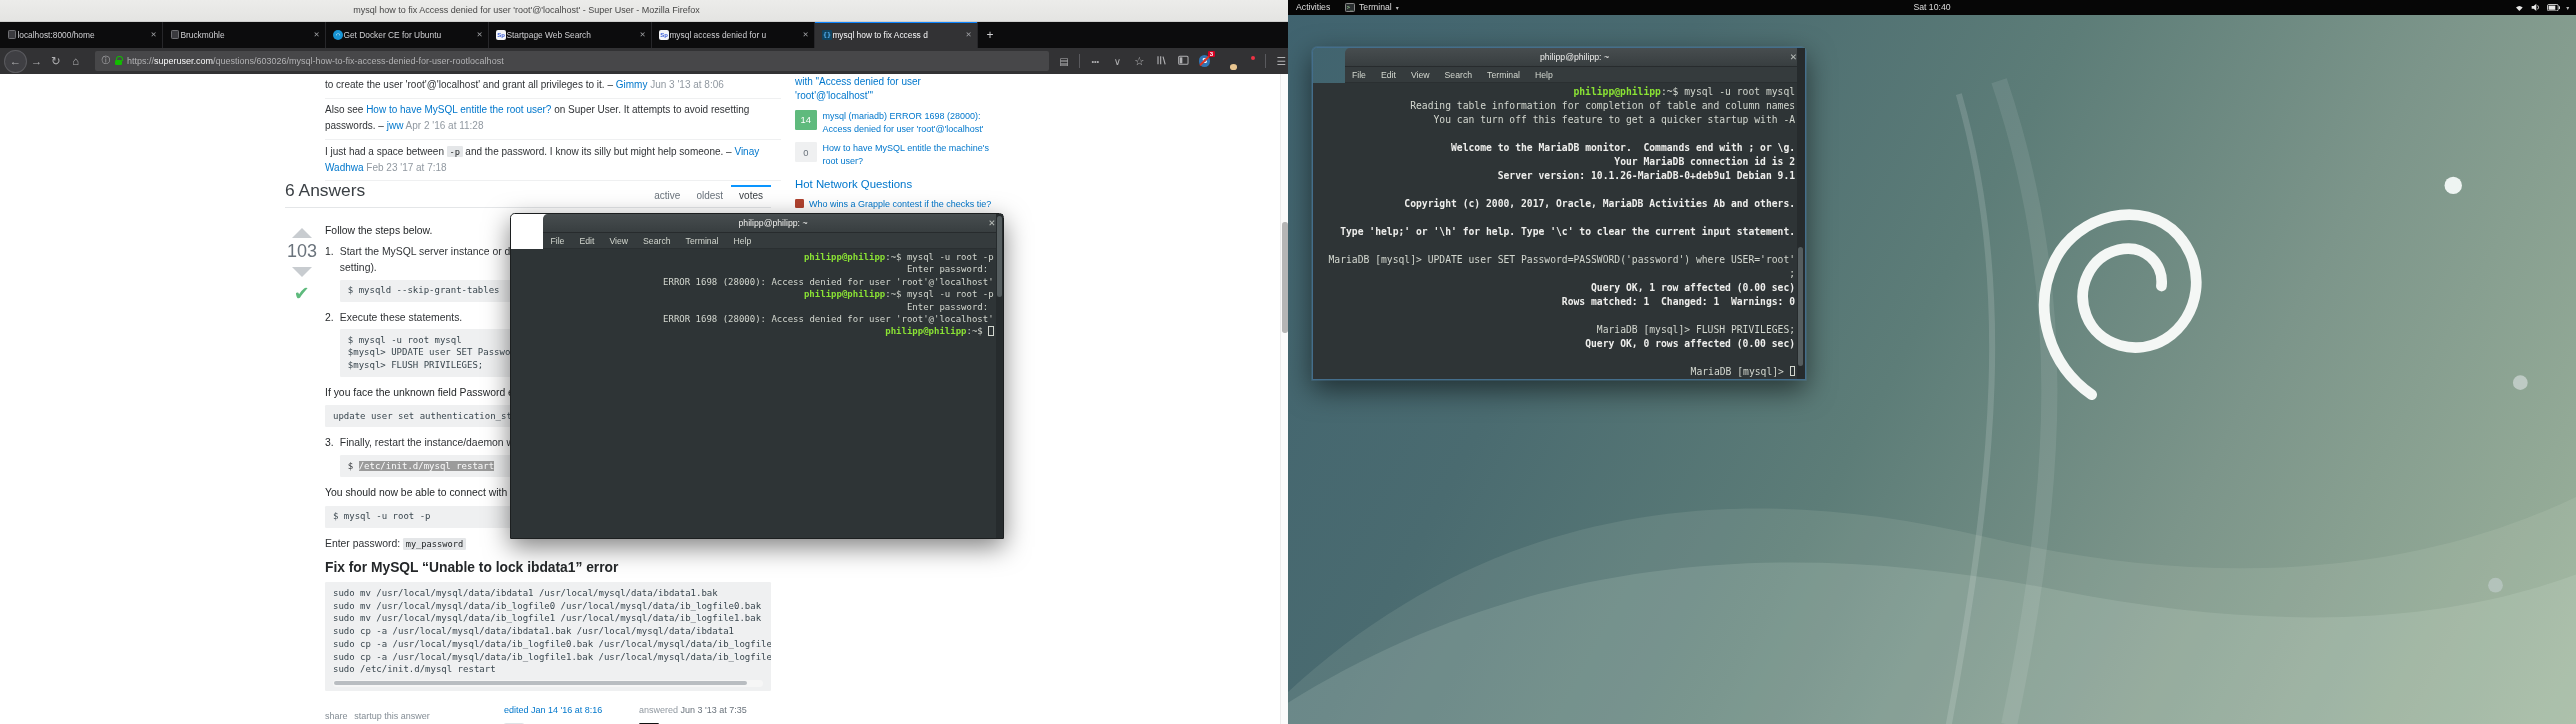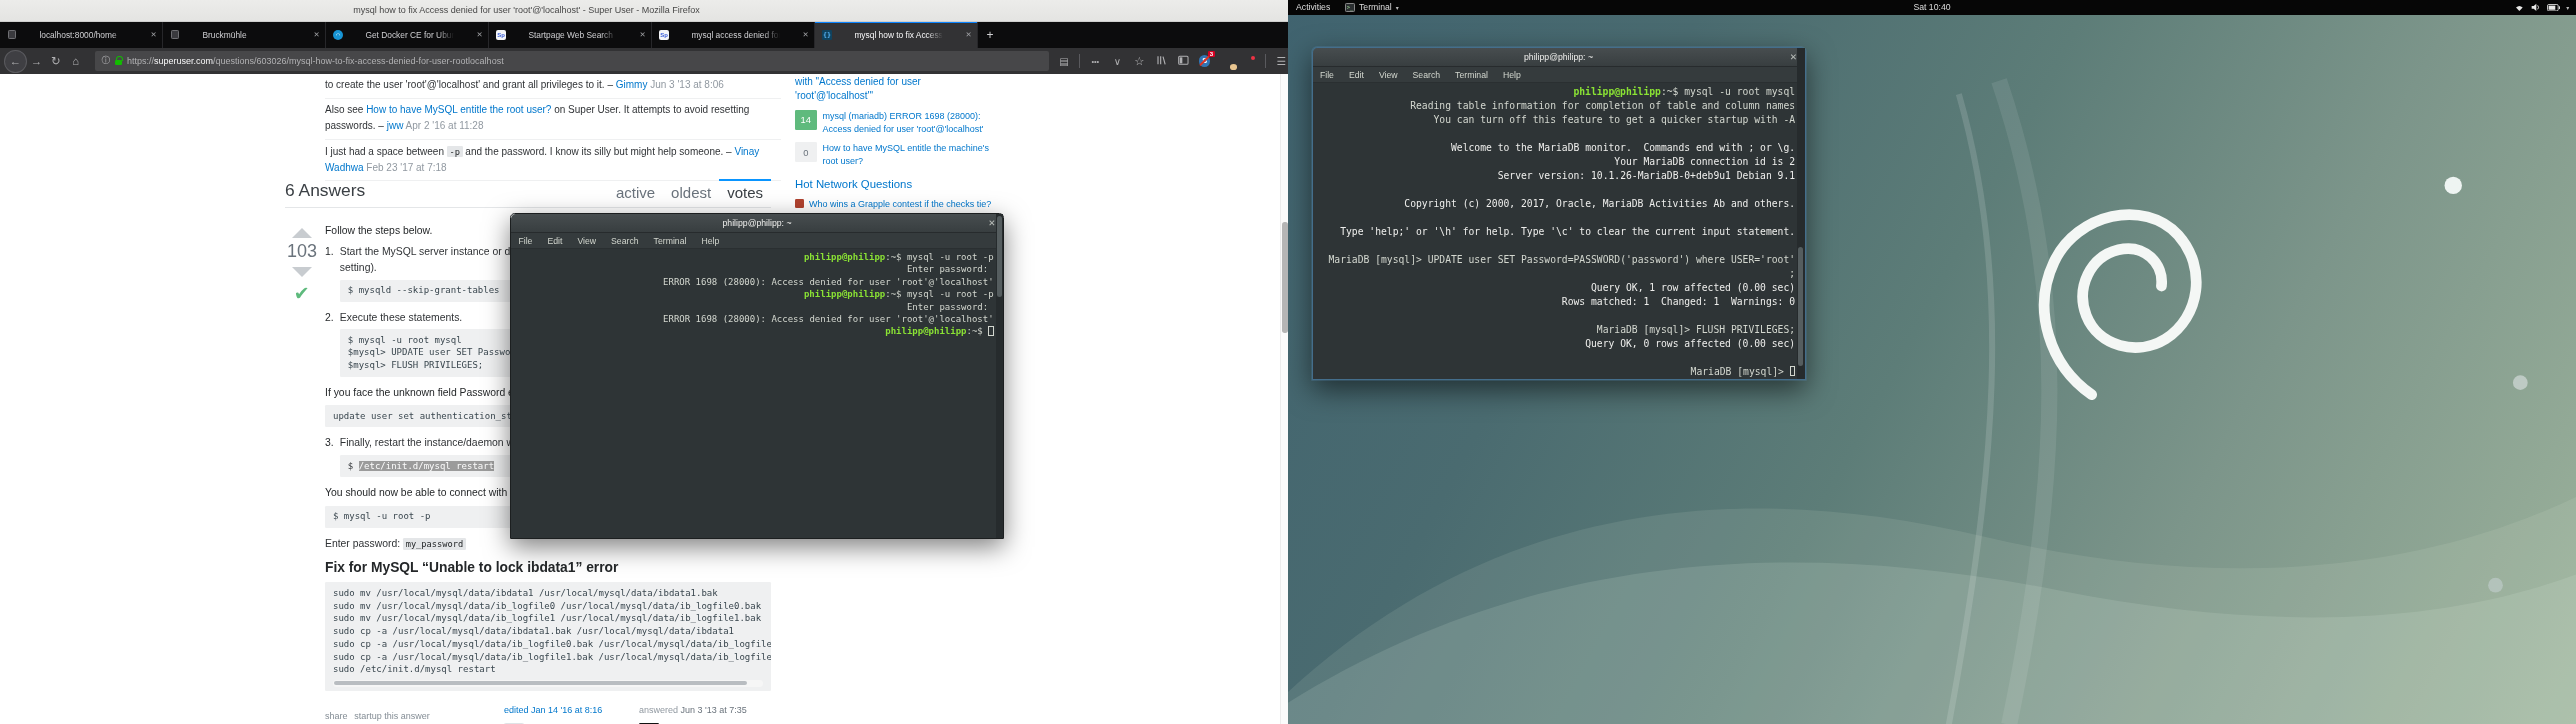--- a/index.html
+++ b/index.html
@@ -10,21 +10,21 @@
   .mon-right { left:1288px; }
 
   
   .ff { position:absolute; inset:0; background:#fff; }
   .ff-titlebar { position:absolute; left:0; top:0; width:1340px; height:22px;
     background:linear-gradient(#ececea,#e4e4e2); border-bottom:0.7px solid #cfcfcd; }
   .ff-title { position:absolute; left:0; top:4.7px; width:1053px; text-align:center;
     font-size:9px; color:#474747; }
   .ff-close { position:absolute; right:8px; top:4px; font-size:10px; color:#5c6063; cursor:default; }
   .ff-tabbar { position:absolute; left:0; top:22px; width:1288px; height:25.5px; background:#0c0c0d; display:flex; }
-  .tab { position:relative; width:163px; height:25.5px; display:flex; align-items:center; gap:22px;
+  .tab { position:relative; width:163px; height:25.5px; display:flex; align-items:center; gap:0;
     padding:0 5.4px 0 6.7px; border-right:0.7px solid #27272a; color:#cfcfd2; font-size:8.4px; }
   .tab.active { background:#323234; color:#f9f9fa; }
   .tab.active::before { content:""; position:absolute; left:0; top:0; width:100%; height:1.3px; background:#0a84ff; }
   .tab-label { flex:1; overflow:hidden; white-space:nowrap;
     -webkit-mask-image:linear-gradient(90deg,#000 82%,transparent); mask-image:linear-gradient(90deg,#000 82%,transparent); }
   .tab-close { font-size:7.4px; color:#9fa0a3; }
   .fav { width:10.7px; height:10.7px; flex:0 0 10.7px; display:flex; align-items:center; justify-content:center; }
   .fav-page { width:8px; height:9.4px; border:0.7px solid #6f6f73; border-radius:1.3px; background:#3a3a3e; }
   .fav-docker { width:10px; height:10px; border-radius:50%; background:#1794d4; color:#fff; font-size:5.4px;
     display:flex; align-items:center; justify-content:center; font-weight:bold; }
@@ -71,21 +71,21 @@
   .sg-link { color:#0077cc; }
   .sg-date { color:#9199a1;margin-top:20px; }
   .sg-code { font-family:"DejaVu Sans Mono",monospace; font-size:8.7px; background:#e4e6e8; padding:0.7px 2.7px;
     border-radius:1.3px; color:#242729; }
   .sg-hl { background:#9b9b9b; color:#fdfdfd; }
   .add-comment { padding-top:8px; color:#848d95; font-size:9.7px; }
   .answers-header { position:absolute; left:285px; top:106px; width:486px; height:28px;
     border-bottom:0.7px solid #e4e6e8; }
   .answers-count { font-size:17.4px; color:#3b4045; font-weight:400; }
   .sort-tabs { position:absolute; right:0; bottom:-0.7px; display:flex; }
-  .sort-tab { padding:5.4px 8px 6.7px; font-size:15px; color:#6a737c; }
+  .sort-tab { padding:5.4px 8px 6.7px; font-size:10px; color:#6a737c; }
   .sort-tab.sel { border-top:2px solid #0a95ff; padding-top:3.4px; color:#3b4045; }
   .vote-col { position:absolute; left:287px; top:154px; width:29.5px; text-align:center; }
   .arrow-up { width:0; height:0; border-left:10.7px solid transparent; border-right:10.7px solid transparent;
     border-bottom:10px solid #c8ccd0; margin:0 auto; }
   .arrow-down { width:0; height:0; border-left:10.7px solid transparent; border-right:10.7px solid transparent;
     border-top:10px solid #c8ccd0; margin:5.4px auto 0; }
   .vote-count { font-size:18px; color:#6a737c; padding:2.7px 0 0; }
   .check { color:#5eba7d; font-size:19px; margin-top:5.4px; }
   .answer-body { position:absolute; left:325px; top:149px; width:446px; font-size:10.4px; line-height:15.4px; color:#242729; }
   .answer-body p { margin-bottom:5.4px; }
@@ -118,37 +118,37 @@
   .lbadge-plain { background:#eff0f1; color:#6a737c; }
   .ltitle { font-size:9px; line-height:12.7px; color:#0077cc; }
   .hot-title { font-size:11.4px; color:#0077cc; margin-top:10.7px; }
   .hot-item { display:flex; gap:5.4px; margin-top:8px; align-items:flex-start; }
   .hot-icon { flex:0 0 8.7px; width:8.7px; height:8.7px; border-radius:1.3px; background:#b1422f; margin-top:1.3px; }
   .hot-link { font-size:9px; color:#0077cc; line-height:12px; }
   .page-scroll { position:absolute; right:0; top:0; width:8px; height:651px; background:#fbfbfb; border-left:0.7px solid #ececec; }
   .page-thumb { position:absolute; left:1.3px; top:148px; width:5.4px; height:111px; background:#b5b5b5; border-radius:2.7px; }
 
   
-  .term { position:absolute; border-radius:4.7px 4.7px 0 0; box-shadow:0 8px 25.5px rgba(0,0,0,.5); }
+  .term { position:absolute; border-radius:4.7px 4.7px 0 0; box-shadow:0 8px 25.5px rgba(0,0,0,.5);padding-left:32px; }
   .tbar { height:19px; background:linear-gradient(#474d4f,#383e40); border-bottom:0.7px solid #272b2d;
     border-radius:4.7px 4.7px 0 0; position:relative; display:flex; align-items:center; justify-content:center;
     color:#eeeeec; font-size:8.7px; }
   .tclose { position:absolute; right:7.4px; top:4px; color:#b7bcb8; font-size:8.7px; }
   .tmenu { height:16px; background:#353b3d; display:flex; align-items:center; gap:15px; padding-left:7.4px;
     color:#d3d7cf; font-size:8.7px; border-bottom:0.7px solid #2a2f31; }
   .tbody { position:absolute; left:0; right:0; bottom:0; background:#2e3436; overflow:hidden;
     font-family:"DejaVu Sans Mono",monospace; padding:2px 9.4px 0 4.7px; }
   .term-left .tbody { top:35px; font-size:9px; }
   .term-left .tl { line-height:12.4px; min-height:12.4px; }
   .term-right .tbody { top:35px; font-size:9.7px; }
   .term-right .tl { line-height:14px; min-height:14px; }
   .tl { white-space:pre;text-align:right; }
   .sg-p { color:#8ae234; font-weight:bold; }
   .sg-n { color:#d3d7cf; }
-  .sg-b { color:#eeeeec; font-weight:normal;margin-top:48px; }
+  .sg-b { color:#eeeeec; font-weight:bold;margin-top:48px; }
   .cursor { display:inline-block; width:5.4px; height:10px; border:0.7px solid #d3d7cf; vertical-align:-1.3px; }
   .tscroll { position:absolute; right:0; top:0; bottom:0; width:7.4px; background:#262b2d; }
   .tthumb { position:absolute; left:1.3px; right:1.3px; background:#555d5f; border-radius:2.7px; }
   .term-left { left:510px; top:213px; width:494px; height:326px; border:0.7px solid #1c1f20; }
   .term-right { left:23.5px; top:47px; width:494px; height:333px; border:0.7px solid #446e8c;
     box-shadow:0 0 0 0.7px rgba(90,140,180,.35), 0 9.4px 28px rgba(0,0,0,.55); }
 
   
   .wallpaper { position:absolute; left:0; top:0; width:1288px; height:725px;
     background:linear-gradient(118deg,#40636f 0%,#4a6b70 25%,#5d7d78 48%,#7c958a 70%,#9db39c 100%); }

